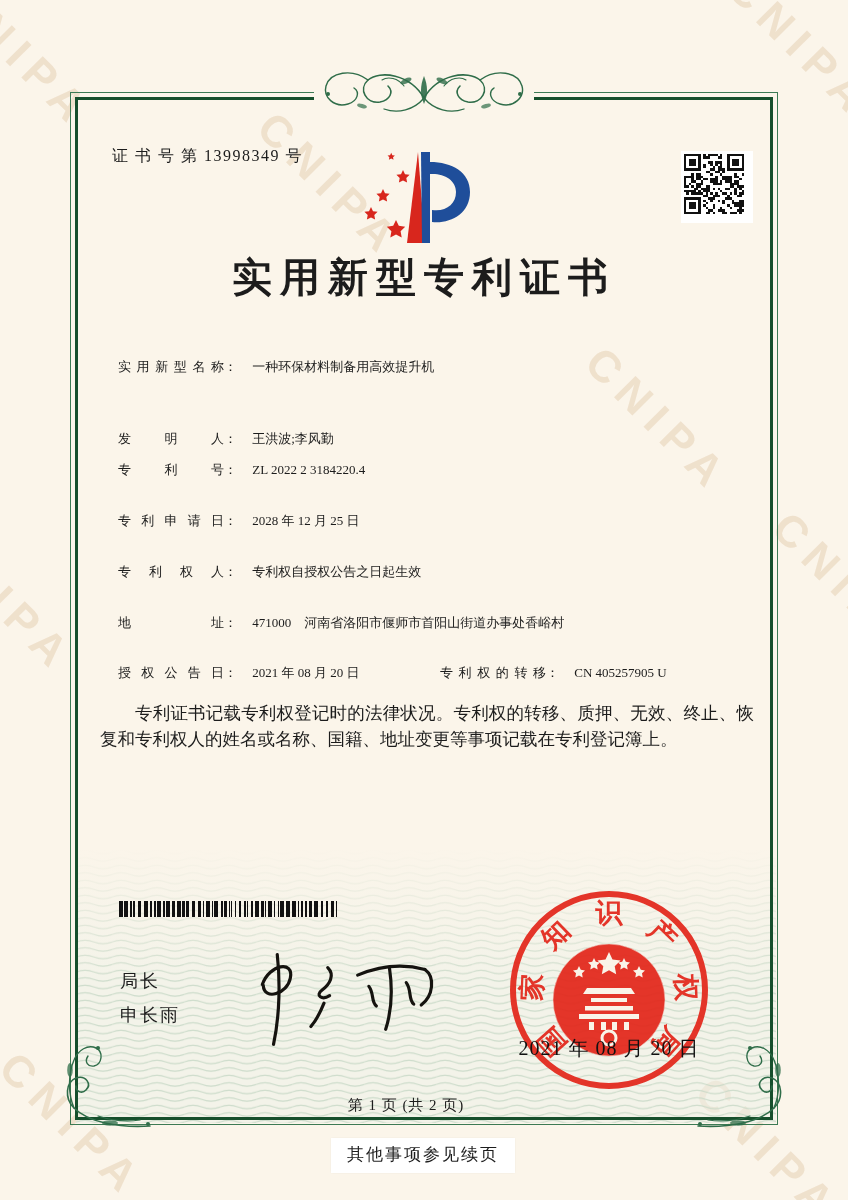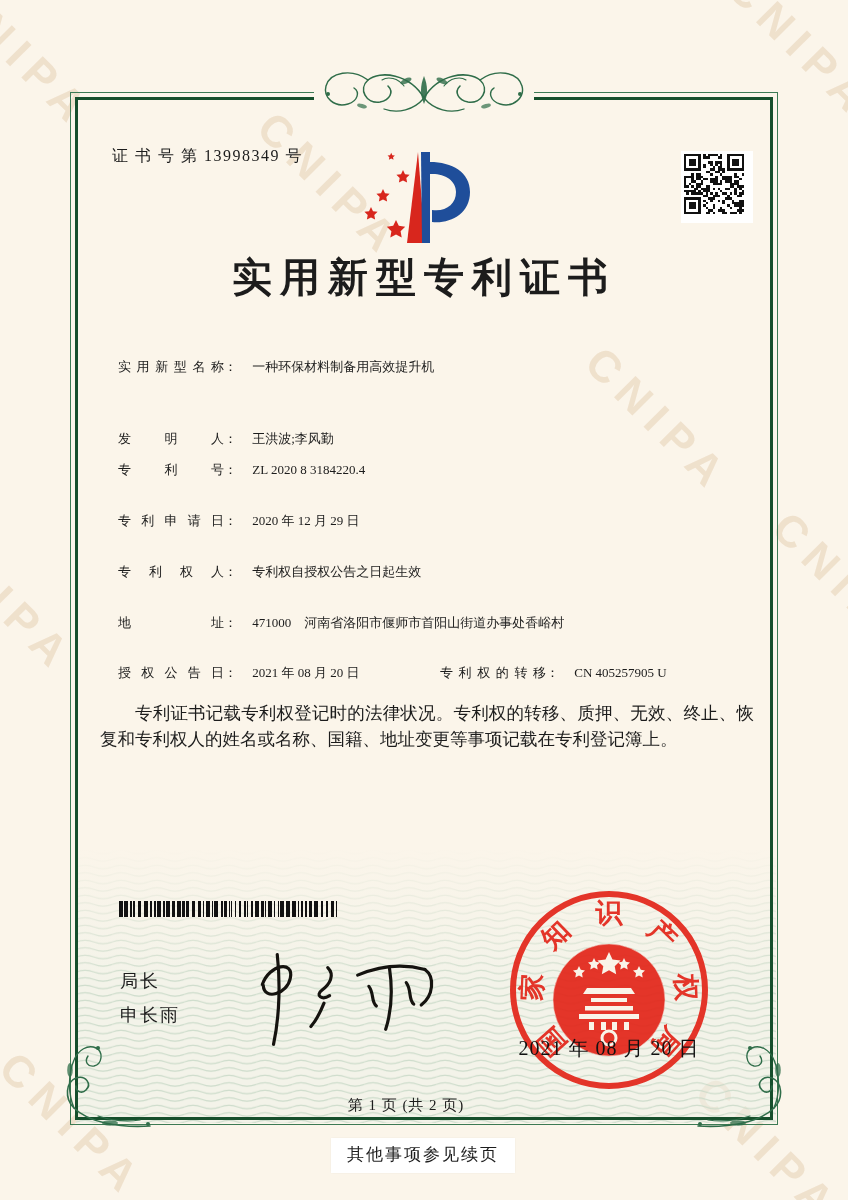--- a/index.html
+++ b/index.html
@@ -459,25 +459,25 @@
   <div class="frow" style="top:358px;">
     <span class="flabel">实用新型名称</span><span>：</span>
     <span class="fvalue">一种环保材料制备用高效提升机</span>
   </div>
   <div class="frow" style="top:430px;">
     <span class="flabel">发明人</span><span>：</span>
     <span class="fvalue">王洪波;李风勤</span>
   </div>
   <div class="frow" style="top:461px;">
     <span class="flabel">专利号</span><span>：</span>
-    <span class="fvalue">ZL 2020 8 3184220.4</span>
+    <span class="fvalue">ZL 2022 2 3184220.4</span>
   </div>
   <div class="frow" style="top:512px;">
     <span class="flabel">专利申请日</span><span>：</span>
-    <span class="fvalue">2020 年 12 月 29 日</span>
+    <span class="fvalue">2028 年 12 月 25 日</span>
   </div>
   <div class="frow" style="top:563px;">
     <span class="flabel">专利权人</span><span>：</span>
     <span class="fvalue">专利权自授权公告之日起生效</span>
   </div>
   <div class="frow" style="top:614px;">
     <span class="flabel">地址</span><span>：</span>
     <span class="fvalue">471000　河南省洛阳市偃师市首阳山街道办事处香峪村</span>
   </div>
   <div class="frow" style="top:664px;">

